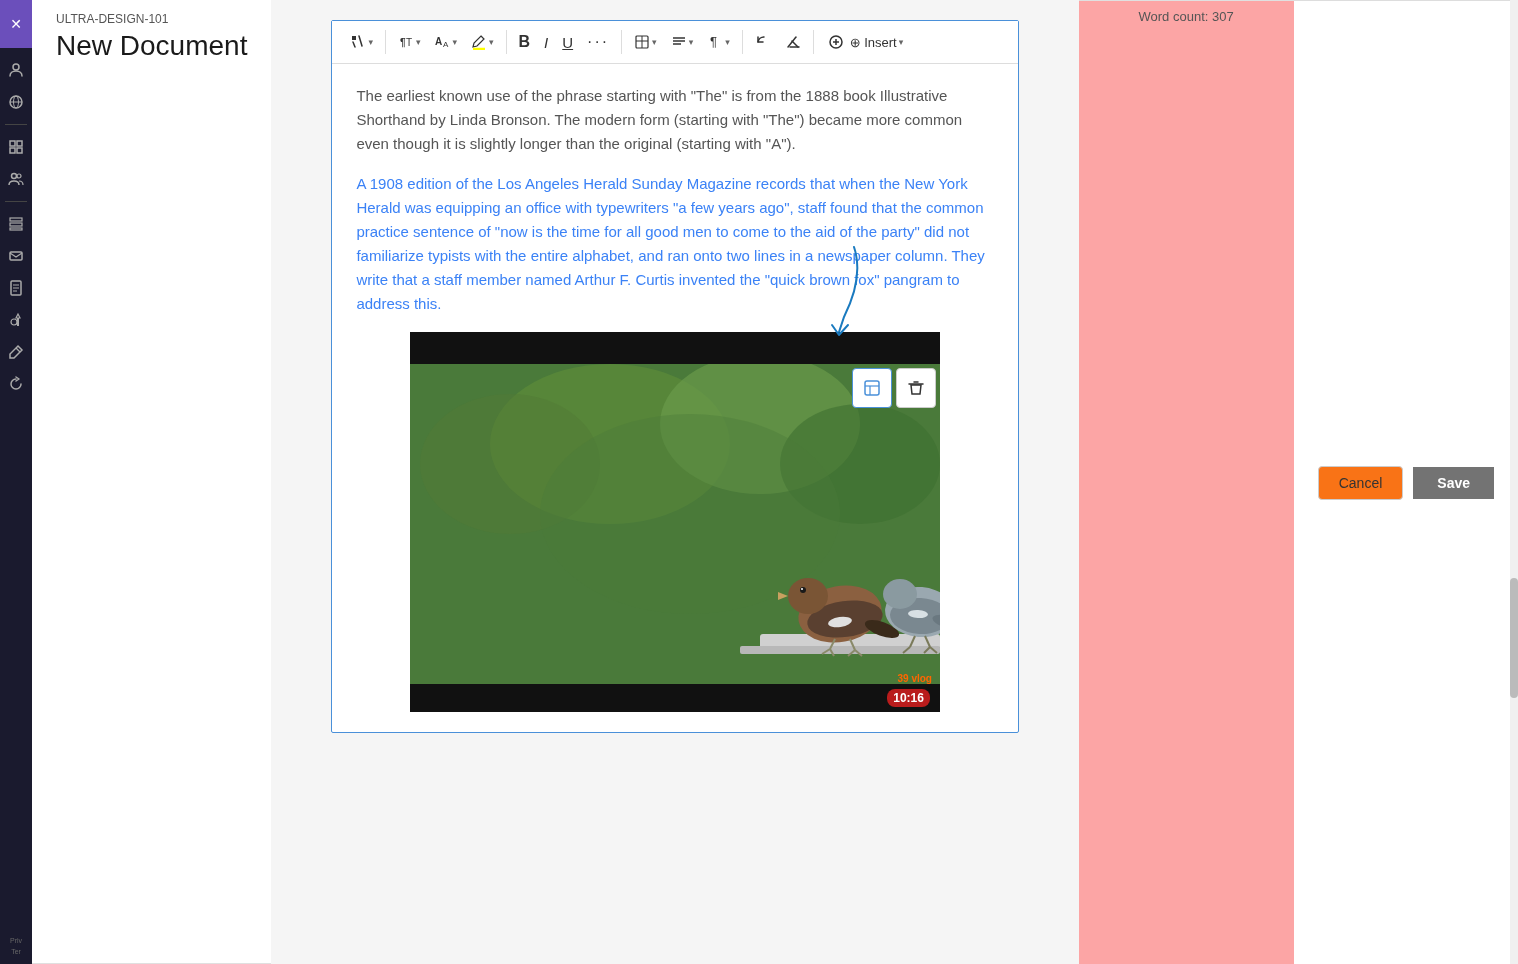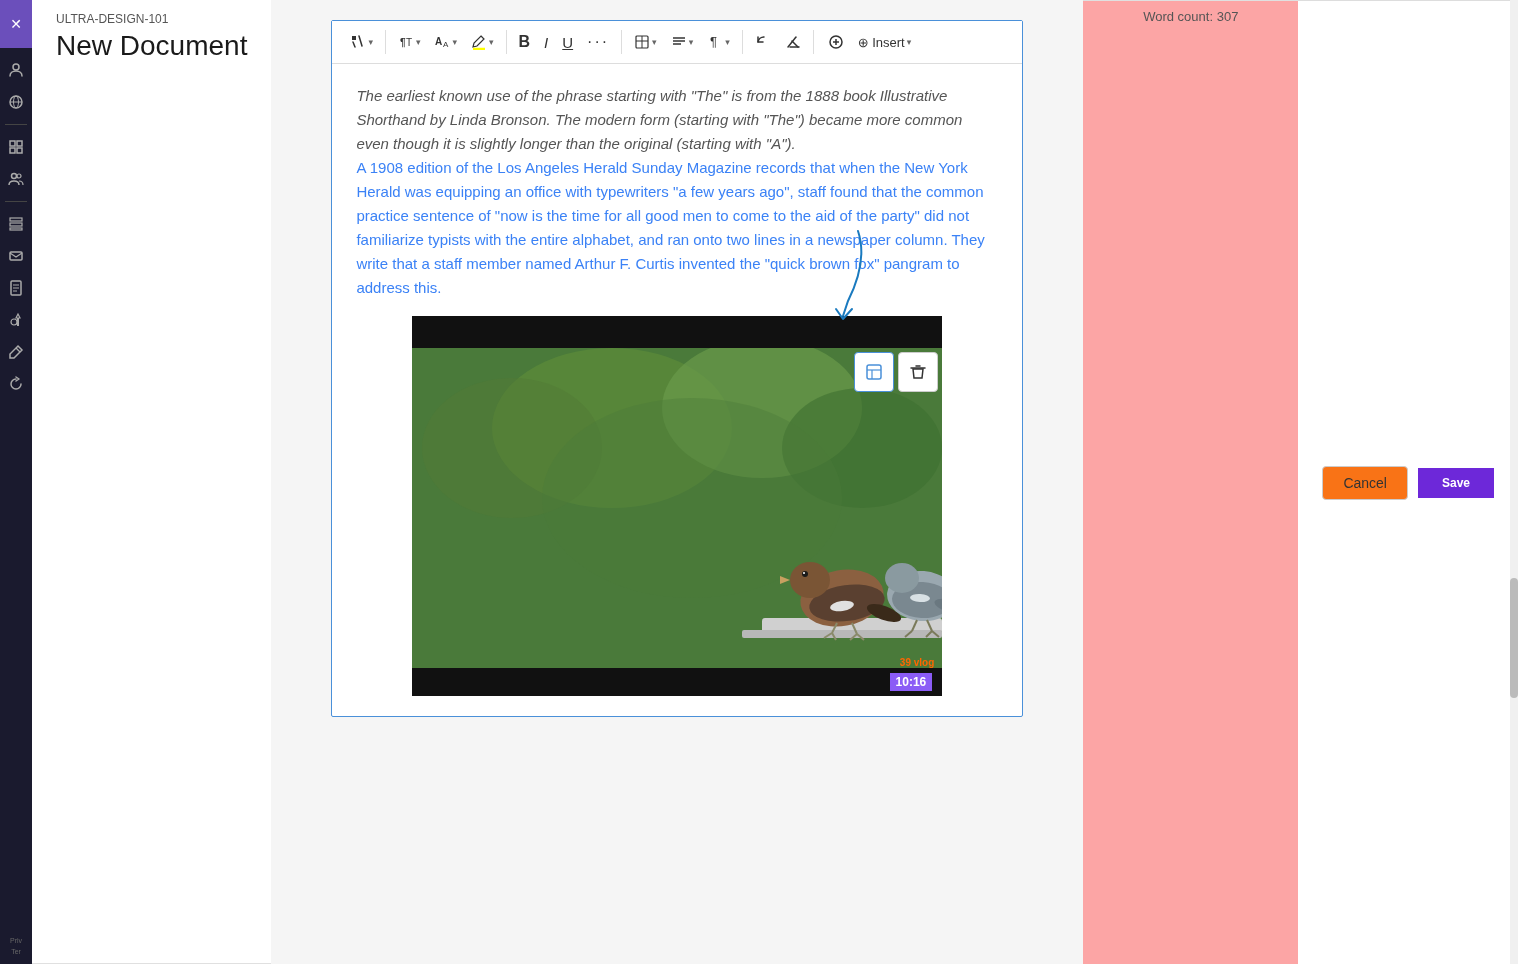--- a/index.html
+++ b/index.html
@@ -186,26 +186,26 @@
     .video-bottom-bar {
       background: #111;
       height: 28px;
       width: 100%;
       display: flex;
       align-items: center;
       justify-content: flex-end;
       padding-right: 10px;
     }
     .video-time {
-      background: #8b5cf6;
+      background: #b91c1c;
       color: white;
       font-size: 12px;
       font-weight: 600;
       padding: 2px 6px;
-      border-radius: 0;
+      border-radius: 8px;
     }
     .video-watermark {
       position: absolute;
       bottom: 28px;
       right: 8px;
       color: #ff6600;
       font-size: 10px;
       font-weight: bold;
       z-index: 5;
     }
@@ -255,25 +255,25 @@
       padding: 8px 20px;
       background: #f97316;
       border: 1px solid #ccc;
       border-radius: 4px;
       font-size: 14px;
       cursor: pointer;
       color: #333;
     }
     .btn-save {
       padding: 8px 24px;
-      background: #6d28d9;
+      background: #737373;
       color: white;
       border: none;
       border-radius: 0;
-      font-size: 12px;
+      font-size: 14px;
       cursor: pointer;
       font-weight: 600;
     }
 
     
     .editor-wrapper::-webkit-scrollbar { width: 8px; }
     .editor-wrapper::-webkit-scrollbar-track { background: #f0f0f0; }
     .editor-wrapper::-webkit-scrollbar-thumb { background: #ccc; border-radius: 4px; }
 
     
@@ -482,28 +482,28 @@
         </button>
 
         <div class="toolbar-separator"></div>
 
         <button class="toolbar-btn" style="font-size:13px; padding: 4px 8px;">
           <svg width="16" height="16" viewBox="0 0 16 16" fill="none" style="display:inline-block;">
             <circle cx="8" cy="8" r="6" stroke="#333" stroke-width="1.5"></circle>
             <line x1="8" y1="5" x2="8" y2="11" stroke="#333" stroke-width="1.5"></line>
             <line x1="5" y1="8" x2="11" y2="8" stroke="#333" stroke-width="1.5"></line>
           </svg>
-          <span style="margin-left:12px;">⊕ Insert</span>
+          <span style="margin-left:4px;">⊕ Insert</span>
           <span class="chevron-down">▾</span>
         </button>
       </div>
 
       <div class="content-area" style="position:relative;">
 
-        <div class="content-text-partial" style="color:#555;font-style:italic;">
+        <div class="content-text-partial" style="margin-bottom: 16px; color:#555;">
           The earliest known use of the phrase starting with "The" is from the 1888 book Illustrative Shorthand by Linda Bronson. The modern form (starting with "The") became more common even though it is slightly longer than the original (starting with "A").
         </div>
 
         <div class="content-text">A 1908 edition of the Los Angeles Herald Sunday Magazine records that when the New York Herald was equipping an office with typewriters "a few years ago", staff found that the common practice sentence of "now is the time for all good men to come to the aid of the party" did not familiarize typists with the entire alphabet, and ran onto two lines in a newspaper column. They write that a staff member named Arthur F. Curtis invented the "quick brown fox" pangram to address this.</div>
 
         <div style="position:relative;">
 
           <svg style="position:absolute; top:-95px; right:100px; width:120px; height:110px; pointer-events:none; z-index:5;" viewBox="0 0 120 110">
             <path d="M80 10 Q90 40 70 80 L65 95" stroke="#1a7abf" stroke-width="2" fill="none" stroke-linecap="round"></path>
             <path d="M58 88 L65 98 L74 88" stroke="#1a7abf" stroke-width="2" fill="none" stroke-linecap="round" stroke-linejoin="round"></path>

